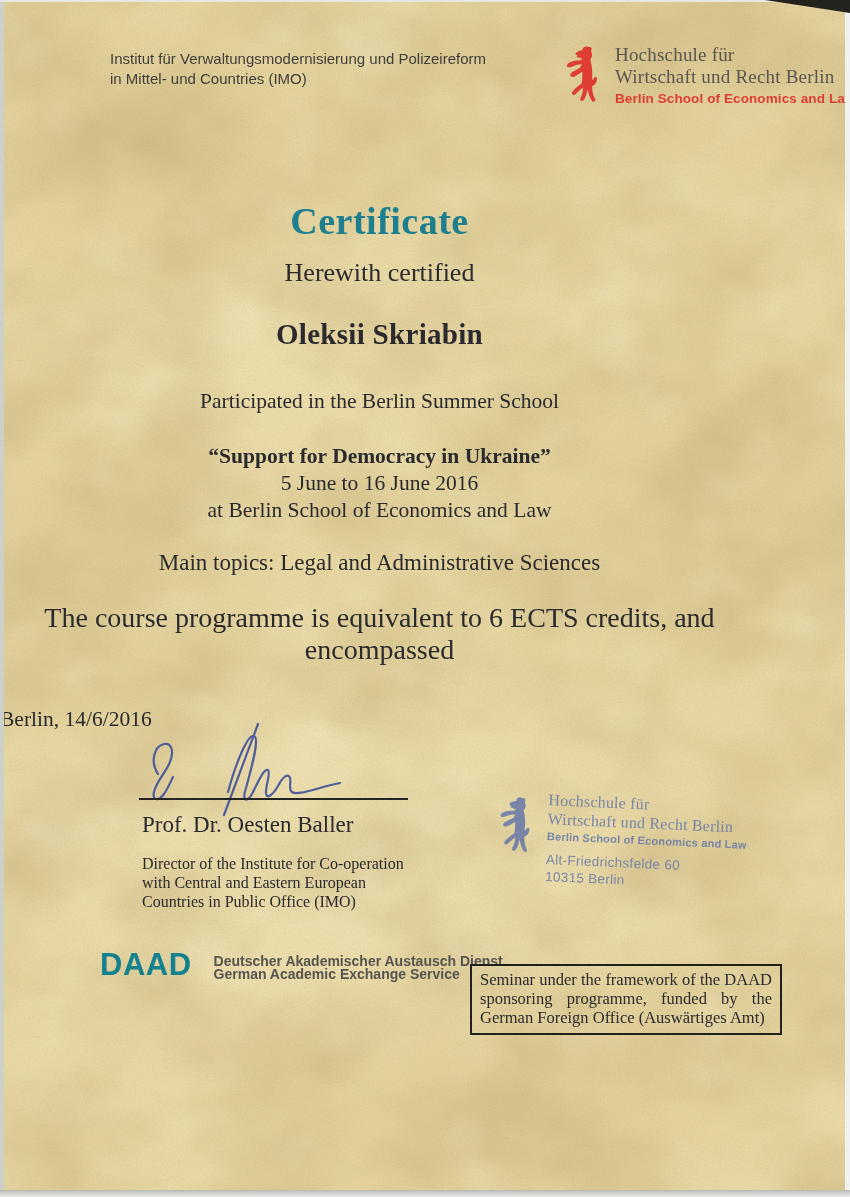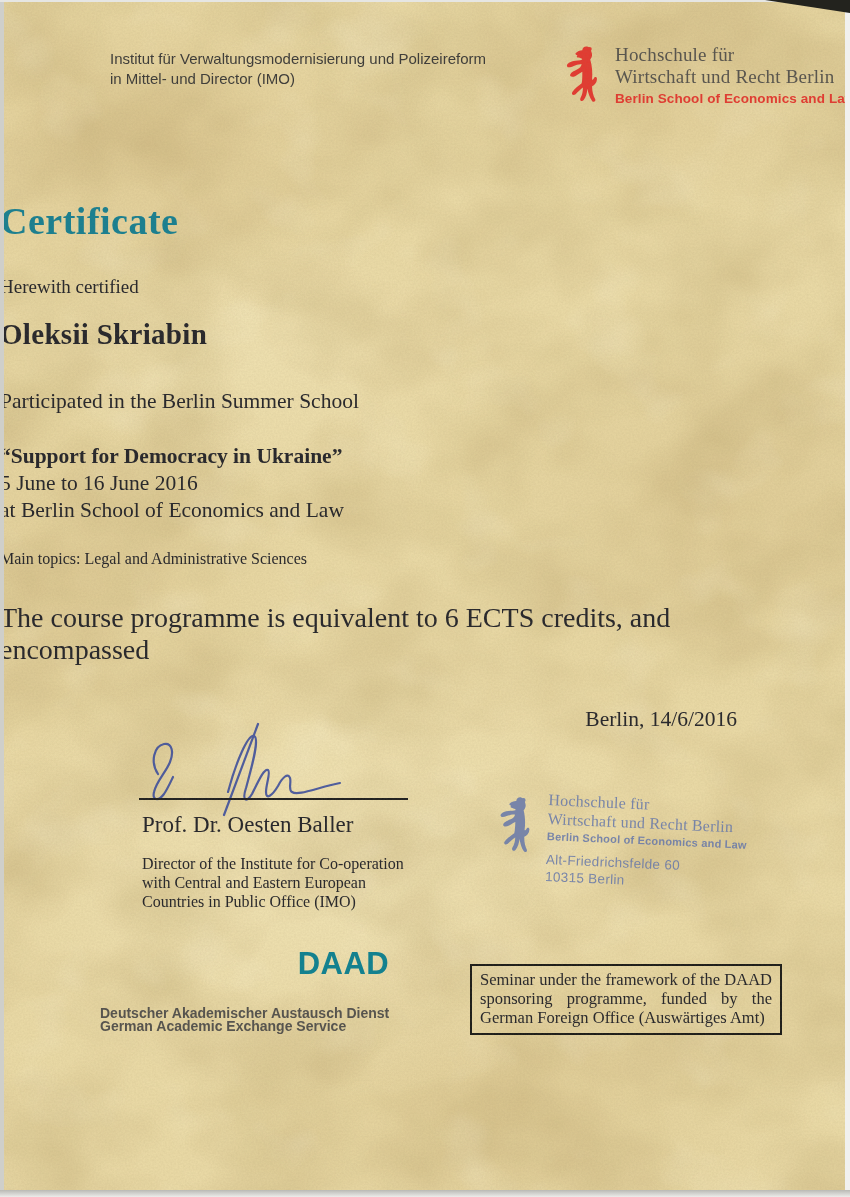--- a/index.html
+++ b/index.html
@@ -35,48 +35,48 @@
   .corner-wedge{right:0;top:0;z-index:11;}
 
   
   .inst{left:110px;top:49px;font-family:"Liberation Sans",sans-serif;font-size:15px;line-height:20px;color:#3c3b39;}
   .hwr-logo{left:563px;top:44px;display:flex;gap:14px;}
   .hwr-bear{width:38px;height:58px;margin-top:2px;}
   .hwr-line{font-size:19px;line-height:21.5px;color:#57544e;letter-spacing:0.2px;}
   .hwr-sub{font-family:"Liberation Sans",sans-serif;font-weight:bold;font-size:13.5px;color:#e23a31;margin-top:4px;letter-spacing:0.1px;}
 
   
-  .cline{left:0;width:759px;text-align:left;}
+  .cline{left:0;width:759px;text-align:center;}
   .title{top:199px;font-size:38px;font-weight:bold;color:#187f91;letter-spacing:0.5px;}
-  .certified{top:276px;font-size:19px;}
+  .certified{top:258px;font-size:26px;}
   .recipient{top:318px;font-size:29px;font-weight:bold;letter-spacing:0.3px;}
   .participation{top:389px;font-size:21.5px;}
   .course-title{top:444px;font-size:21.5px;font-weight:bold;}
   .course-dates{top:471px;font-size:21.5px;}
   .course-loc{top:498px;font-size:21.5px;}
-  .topics{top:550px;font-size:16px;}
+  .topics{top:550px;font-size:23px;}
   .credits1{top:602px;font-size:28px;}
   .credits2{top:629px;font-size:21.5px;}
-  .dateline{top:707px;left:0;width:737px;text-align:right;font-size:21.5px;}
+  .dateline{top:707px;left:0;width:737px;text-align:left;font-size:21.5px;}
 
   
   .sig-svg{left:128px;top:722px;overflow:visible;}
   .sig-line{left:139px;top:798px;width:269px;height:2px;background:#202020;}
   .sig-name{left:142px;top:812px;font-size:23px;}
   .sig-title{left:142px;top:843px;font-size:16px;line-height:19px;margin-top:11px;}
 
   
   .stamp{left:500px;top:788px;display:flex;gap:16px;color:#6477ad;opacity:0.85;transform:rotate(2.5deg);transform-origin:left top;}
   .stamp-bear{width:33px;height:57px;margin-top:8px;}
   .stamp-l1{font-size:16px;line-height:19px;letter-spacing:0.2px;}
   .stamp-sub{font-family:"Liberation Sans",sans-serif;font-weight:bold;font-size:11px;margin-top:2px;letter-spacing:0.2px;}
   .stamp-addr{font-family:"Liberation Sans",sans-serif;font-size:13.5px;line-height:17px;margin-top:9px;letter-spacing:0.3px;}
 
   
-  .daad{left:100px;top:949px;display:flex;align-items:flex-end;gap:22px;flex-direction:column;}
+  .daad{left:100px;top:949px;display:flex;align-items:center;gap:22px;}
   .daad-word{font-family:"Liberation Sans",sans-serif;font-weight:bold;font-size:31px;color:#0e8191;letter-spacing:0.5px;line-height:30px;}
   .daad-desc{font-family:"Liberation Sans",sans-serif;font-weight:bold;font-size:14px;line-height:13px;color:#54524e;margin-top:6px;}
   .seminar-box{left:470px;top:964px;width:292px;border:2px solid #1c1c19;padding:4px 8px 6px 8px;font-size:16.5px;line-height:19px;text-align:justify;color:#26262b;}
 </style>
 </head>
 <body>
 
 <div class="page">
 
   <svg width="0" height="0" style="position:absolute" aria-hidden="true">
@@ -98,21 +98,21 @@
       <feColorMatrix type="matrix" values="0 0 0 0 0.97  0 0 0 0 0.93  0 0 0 0 0.76  0 0.8 0 0 -0.45"></feColorMatrix>
     </filter>
     <rect width="850" height="1197" filter="url(#blotch)" opacity="0.8"></rect>
     <rect width="850" height="1197" filter="url(#lightpatch)" opacity="0.7"></rect>
   </svg>
 
   <div class="content">
 
     <div class="abs inst">
       <div>Institut für Verwaltungsmodernisierung und Polizeireform</div>
-      <div>in Mittel- und Director (IMO)</div>
+      <div>in Mittel- und Countries (IMO)</div>
     </div>
 
     <div class="abs hwr-logo">
       <svg class="hwr-bear" viewBox="0 0 55 95" fill="#e23a31">
         <use href="#bear"></use>
       </svg>
       <div>
         <div class="hwr-line">Hochschule für</div>
         <div class="hwr-line">Wirtschaft und Recht Berlin</div>
         <div class="hwr-sub">Berlin School of Economics and Law</div>

